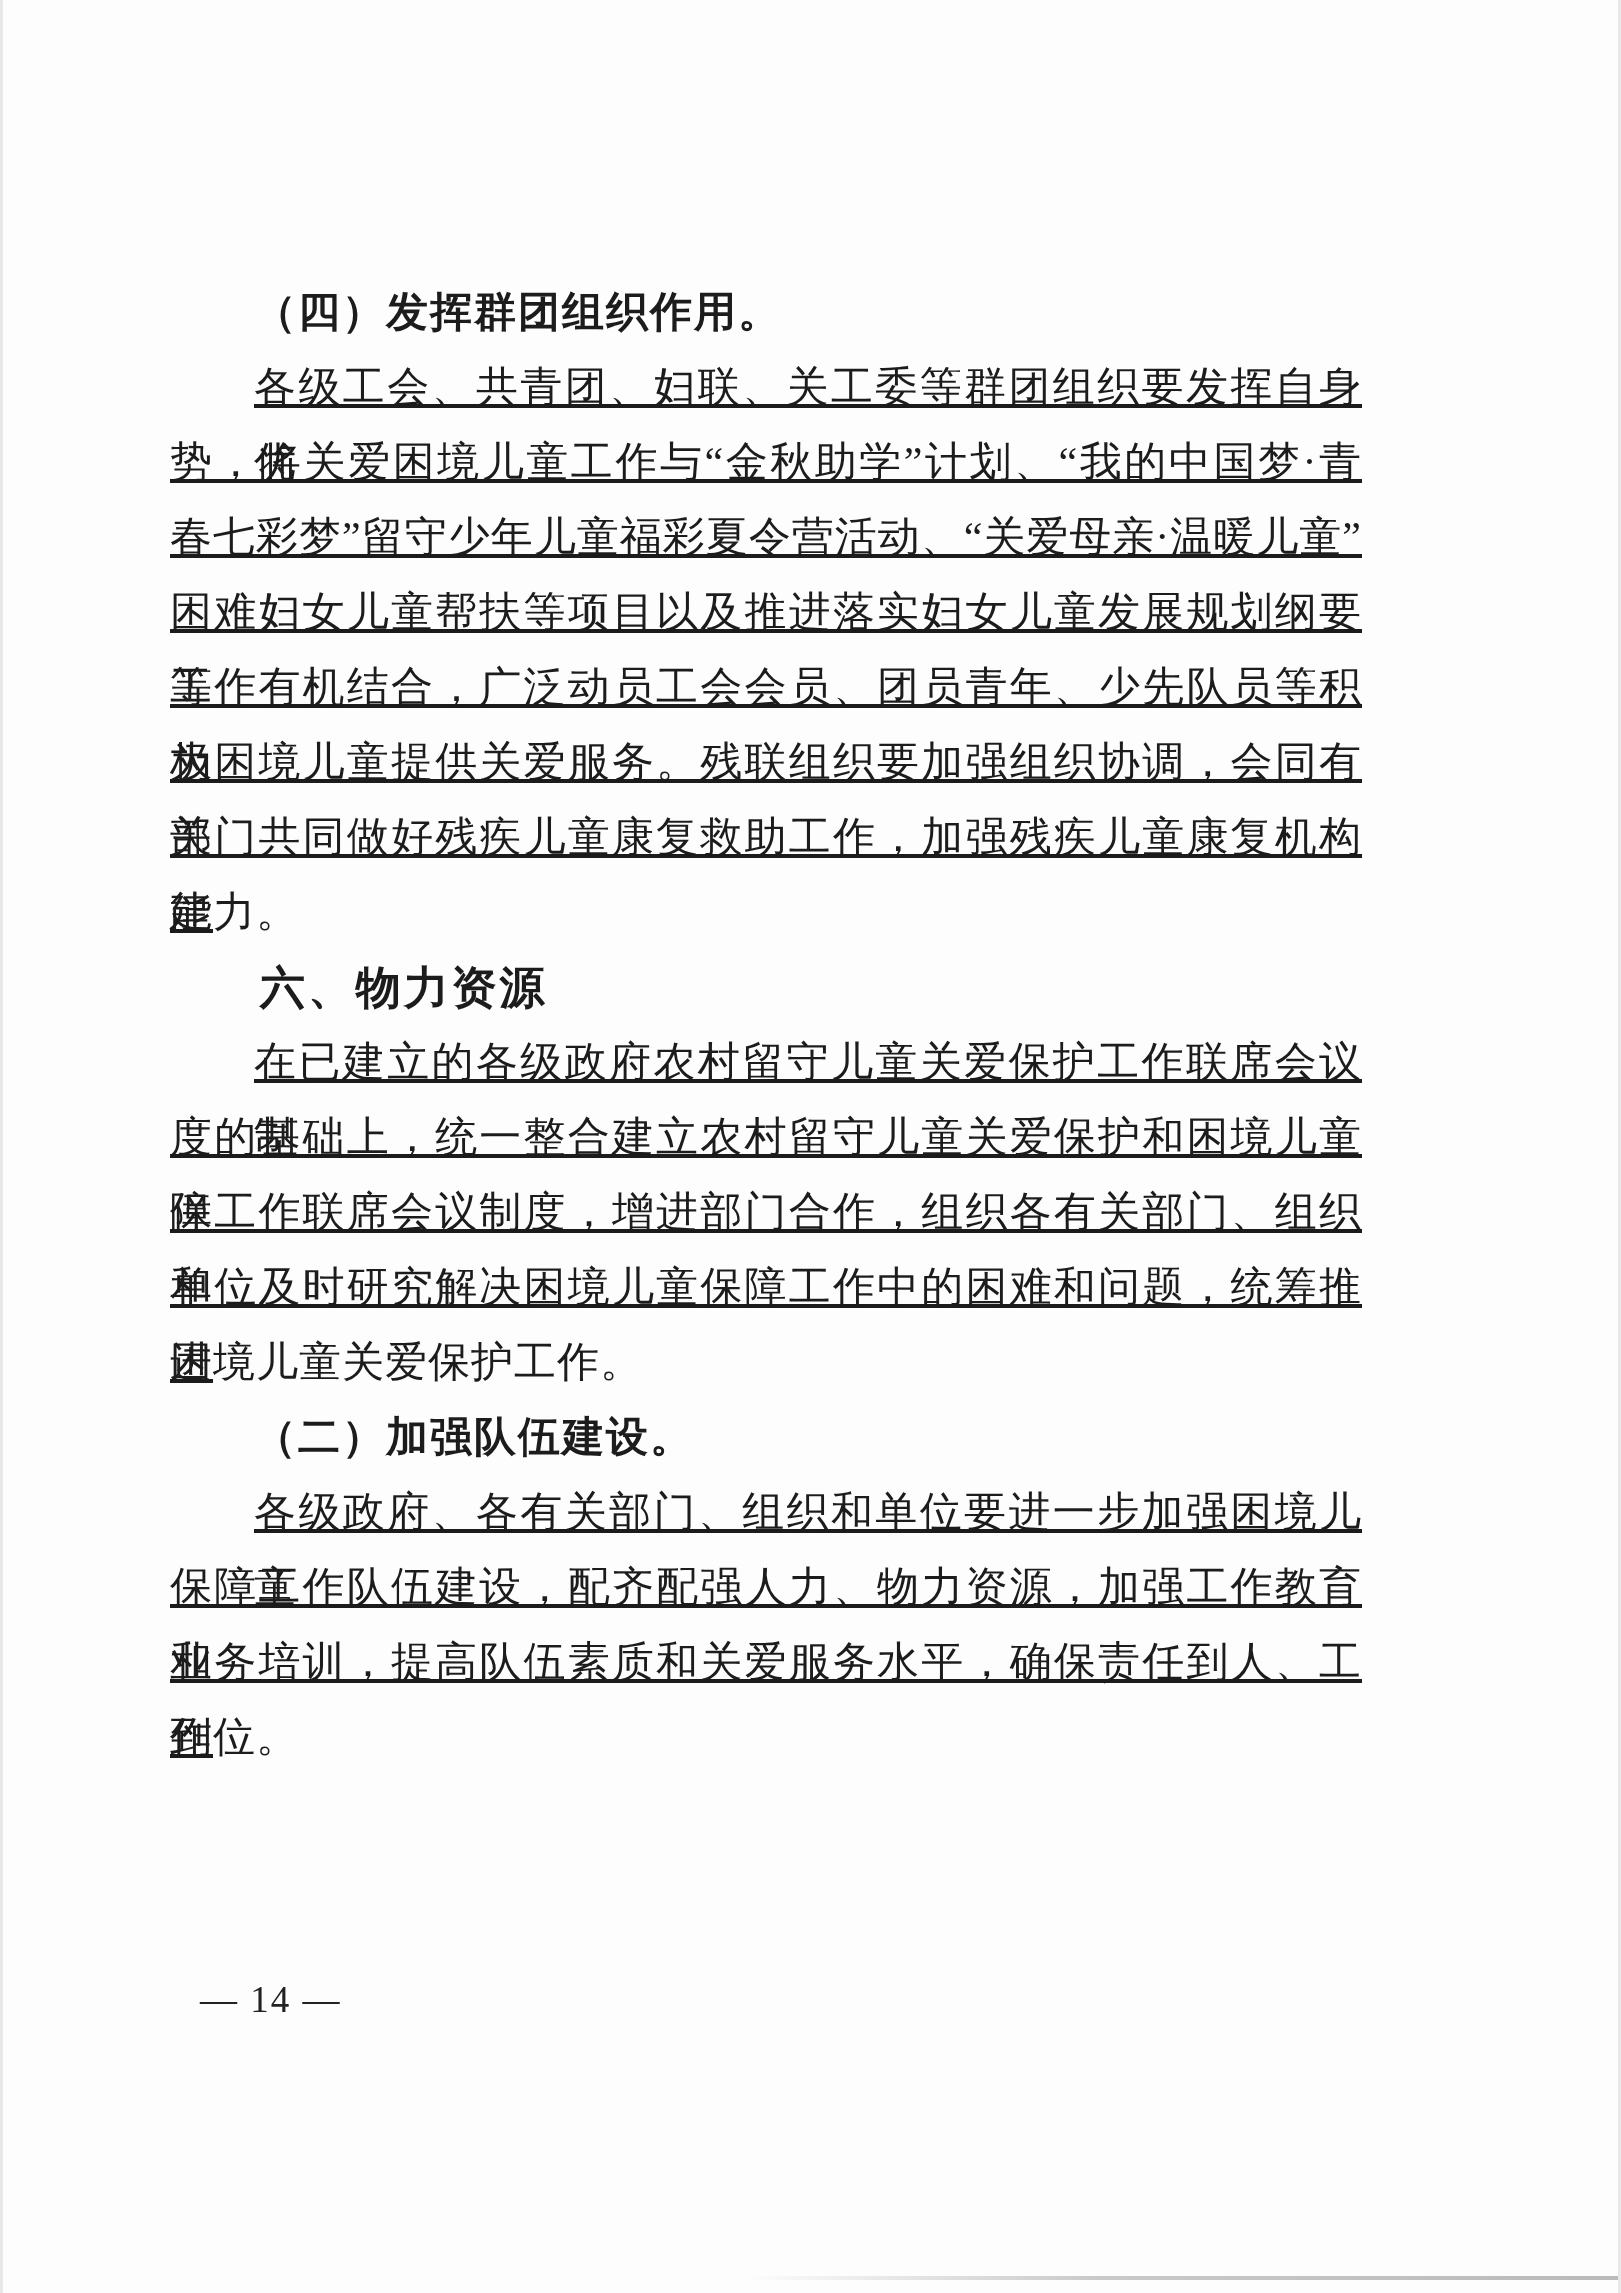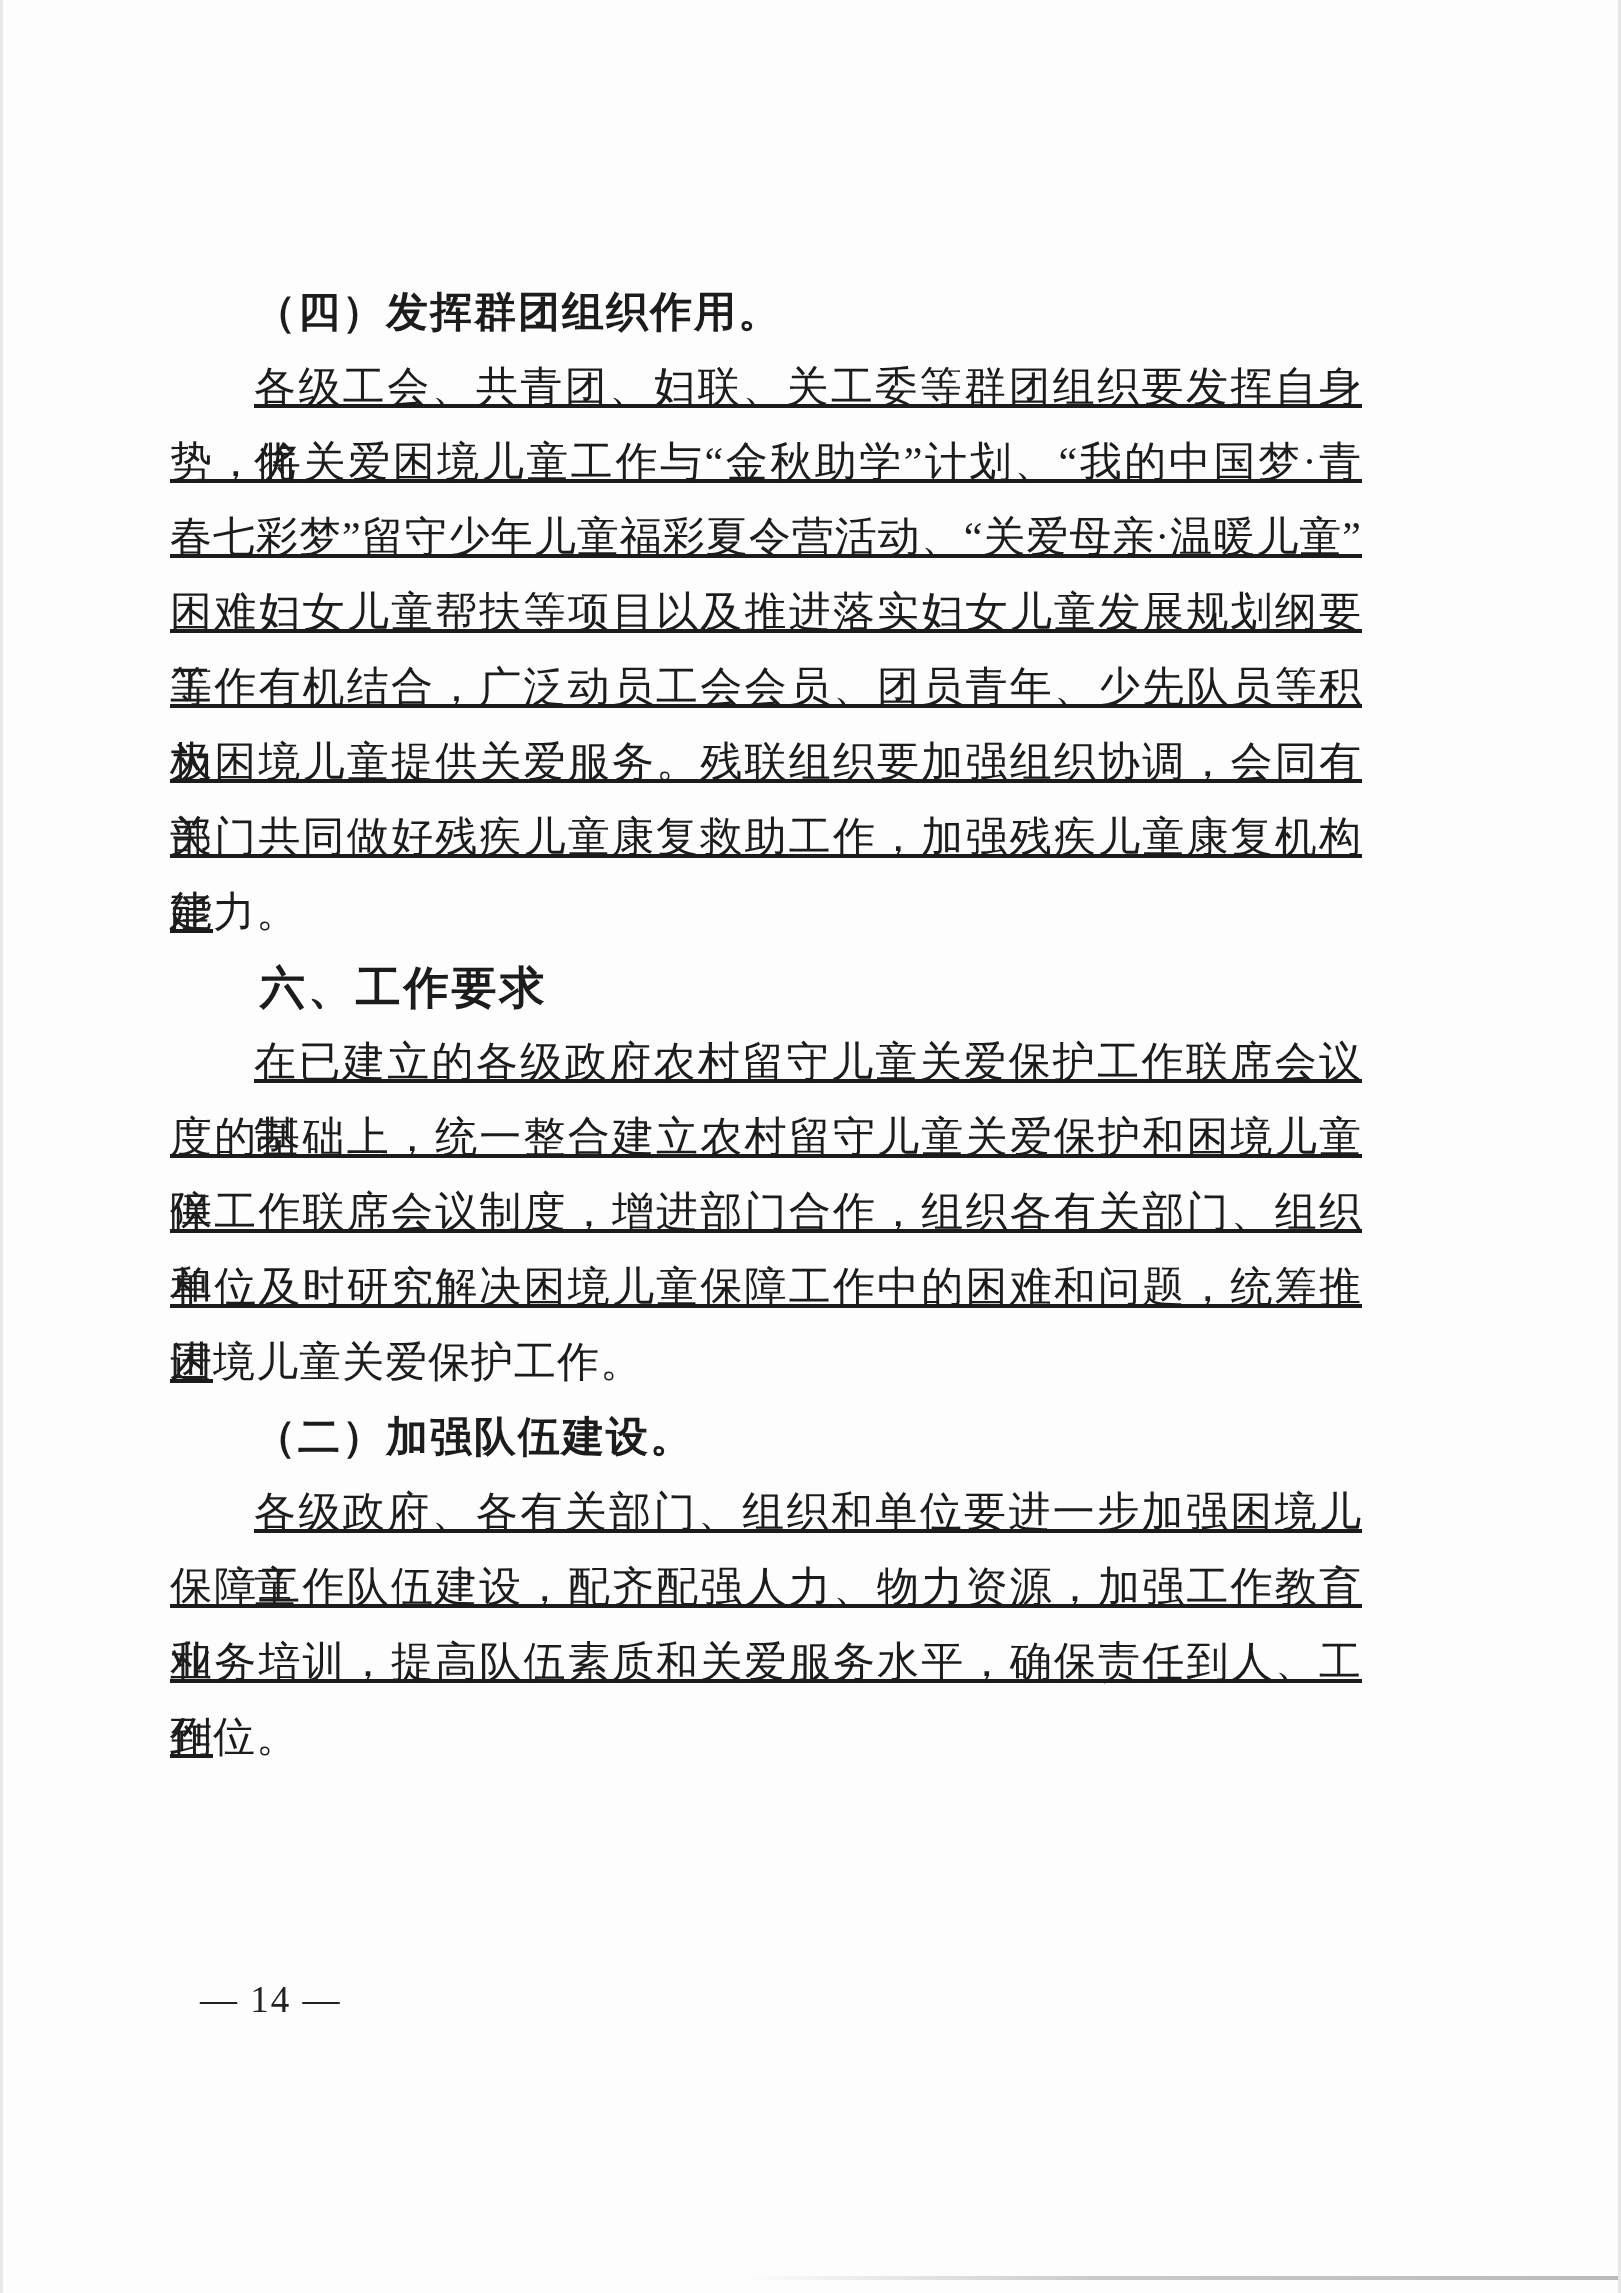--- a/index.html
+++ b/index.html
@@ -81,21 +81,21 @@
 
     <div class="line just indent">各级工会、共青团、妇联、关工委等群团组织要发挥自身优</div>
     <div class="line just">势，将关爱困境儿童工作与“金秋助学”计划、“我的中国梦·青</div>
     <div class="line just">春七彩梦”留守少年儿童福彩夏令营活动、“关爱母亲·温暖儿童”</div>
     <div class="line just">困难妇女儿童帮扶等项目以及推进落实妇女儿童发展规划纲要等</div>
     <div class="line just">工作有机结合，广泛动员工会会员、团员青年、少先队员等积极</div>
     <div class="line just">为困境儿童提供关爱服务。残联组织要加强组织协调，会同有关</div>
     <div class="line just">部门共同做好残疾儿童康复救助工作，加强残疾儿童康复机构建</div>
     <div class="line">能力。</div>
 
-    <div class="line hei indent">六、工作要求</div>
+    <div class="line hei indent">六、物力资源</div>
 
 
     <div class="line just indent">在已建立的各级政府农村留守儿童关爱保护工作联席会议制</div>
     <div class="line just">度的基础上，统一整合建立农村留守儿童关爱保护和困境儿童保</div>
     <div class="line just">障工作联席会议制度，增进部门合作，组织各有关部门、组织和</div>
     <div class="line just">单位及时研究解决困境儿童保障工作中的困难和问题，统筹推进</div>
     <div class="line">困境儿童关爱保护工作。</div>
 
     <div class="line kai indent">（二）加强队伍建设。</div>
 

